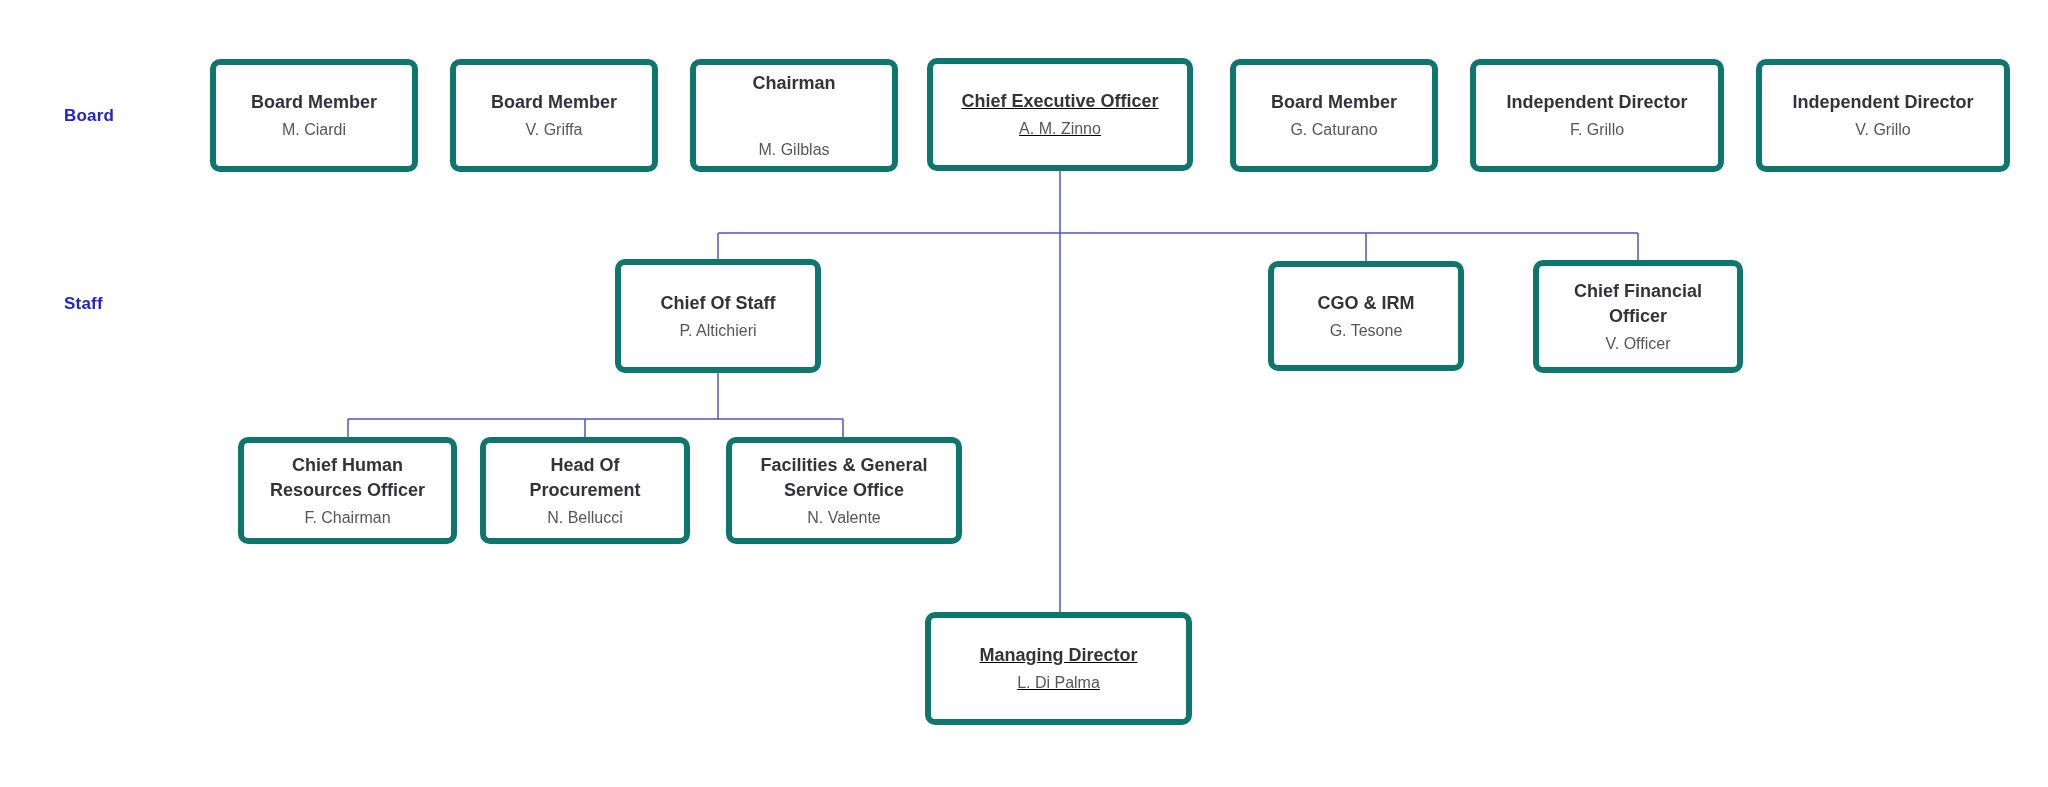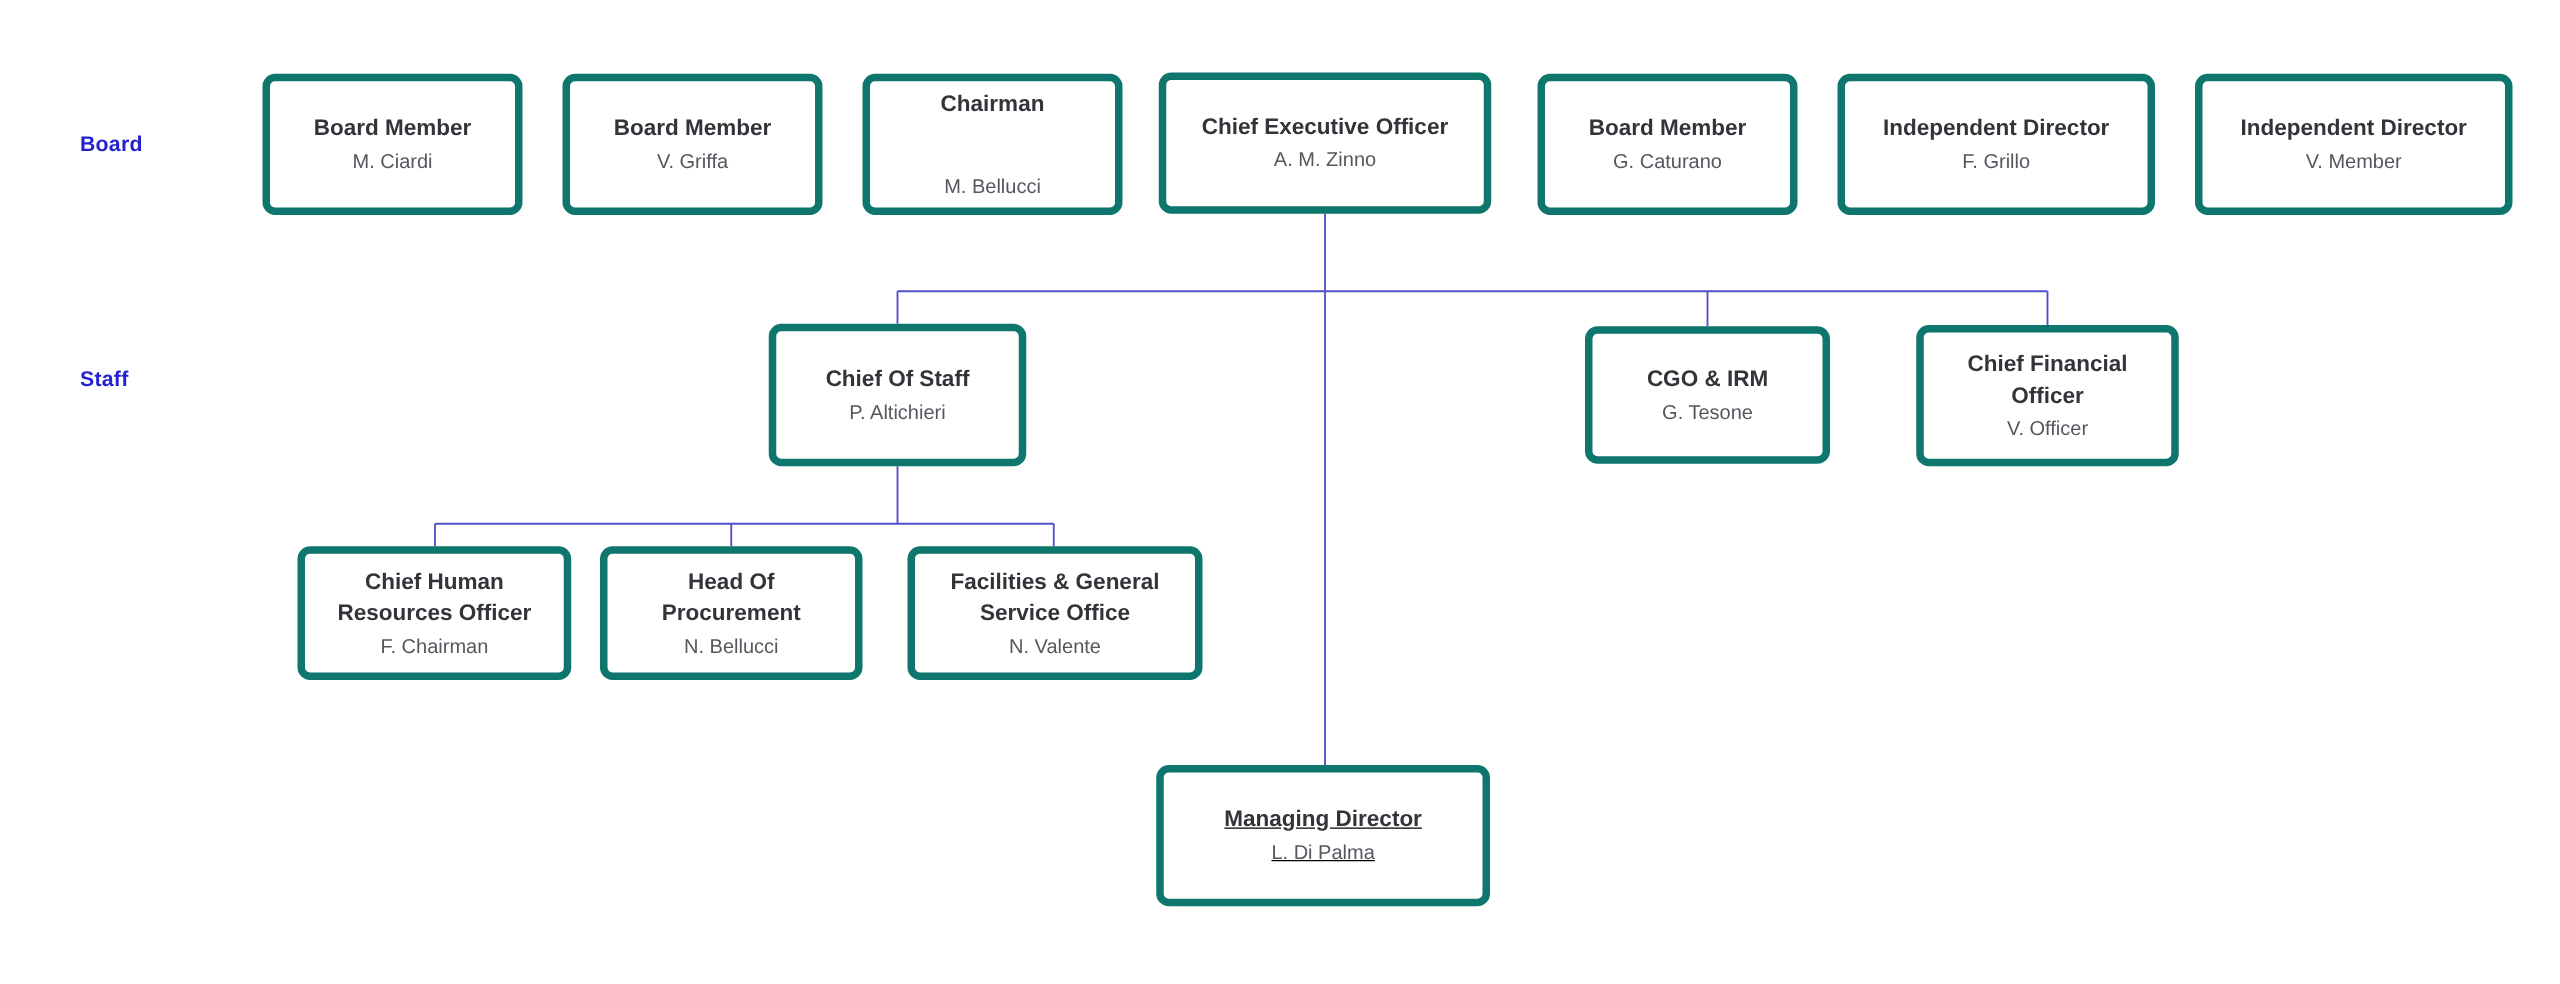--- a/index.html
+++ b/index.html
@@ -81,41 +81,41 @@
     <div class="node-name">M. Ciardi</div>
   </div>
 
   <div class="node" style="left:450px; top:59px; width:208px; height:113px;">
     <div class="node-title">Board Member</div>
     <div class="node-name">V. Griffa</div>
   </div>
 
   <div class="node" style="left:690px; top:59px; width:208px; height:113px;gap:39px;">
     <div class="node-title">Chairman</div>
-    <div class="node-name">M. Bellucci</div>
+    <div class="node-name">M. Gilblas</div>
   </div>
 
-  <div class="node" style="left:927px; top:58px; width:266px; height:113px;">
+  <div class="node" style="left:927px; top:58px; width:266px; height:113px;text-decoration:underline;">
     <div class="node-title">Chief Executive Officer</div>
     <div class="node-name">A. M. Zinno</div>
   </div>
 
   <div class="node" style="left:1230px; top:59px; width:208px; height:113px;">
     <div class="node-title">Board Member</div>
     <div class="node-name">G. Caturano</div>
   </div>
 
   <div class="node" style="left:1470px; top:59px; width:254px; height:113px;">
     <div class="node-title">Independent Director</div>
     <div class="node-name">F. Grillo</div>
   </div>
 
   <div class="node" style="left:1756px; top:59px; width:254px; height:113px;">
     <div class="node-title">Independent Director</div>
-    <div class="node-name">V. Member</div>
+    <div class="node-name">V. Grillo</div>
   </div>
 
   <div class="node" style="left:615px; top:259px; width:206px; height:114px;">
     <div class="node-title">Chief Of Staff</div>
     <div class="node-name">P. Altichieri</div>
   </div>
 
   <div class="node" style="left:1268px; top:261px; width:196px; height:110px;">
     <div class="node-title">CGO &amp; IRM</div>
     <div class="node-name">G. Tesone</div>

